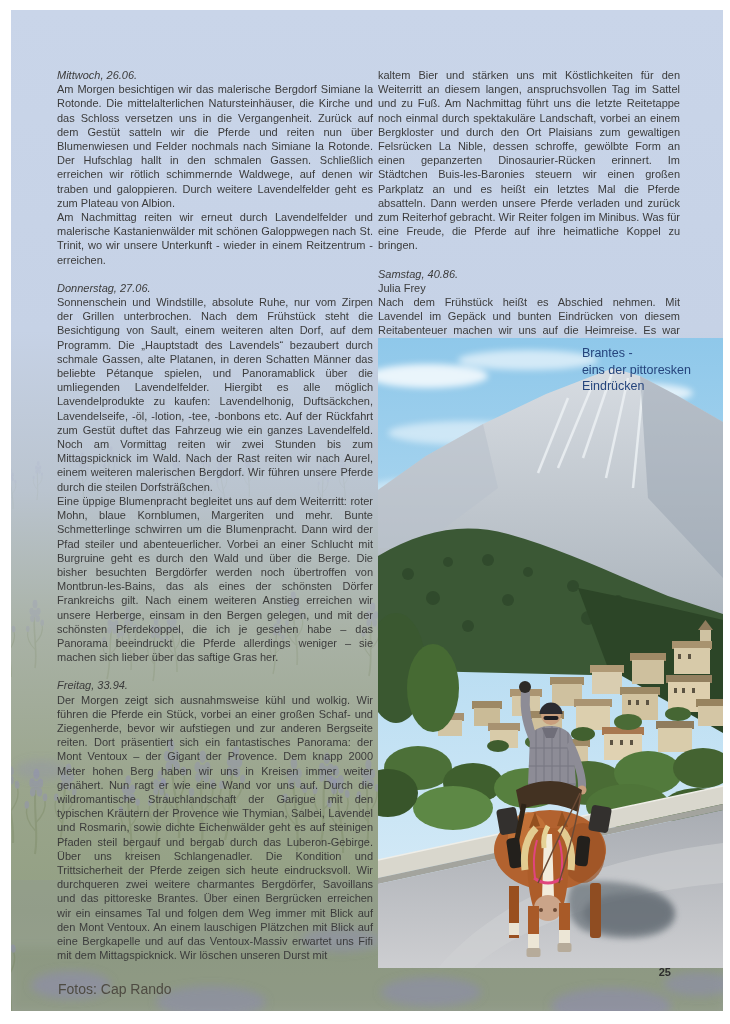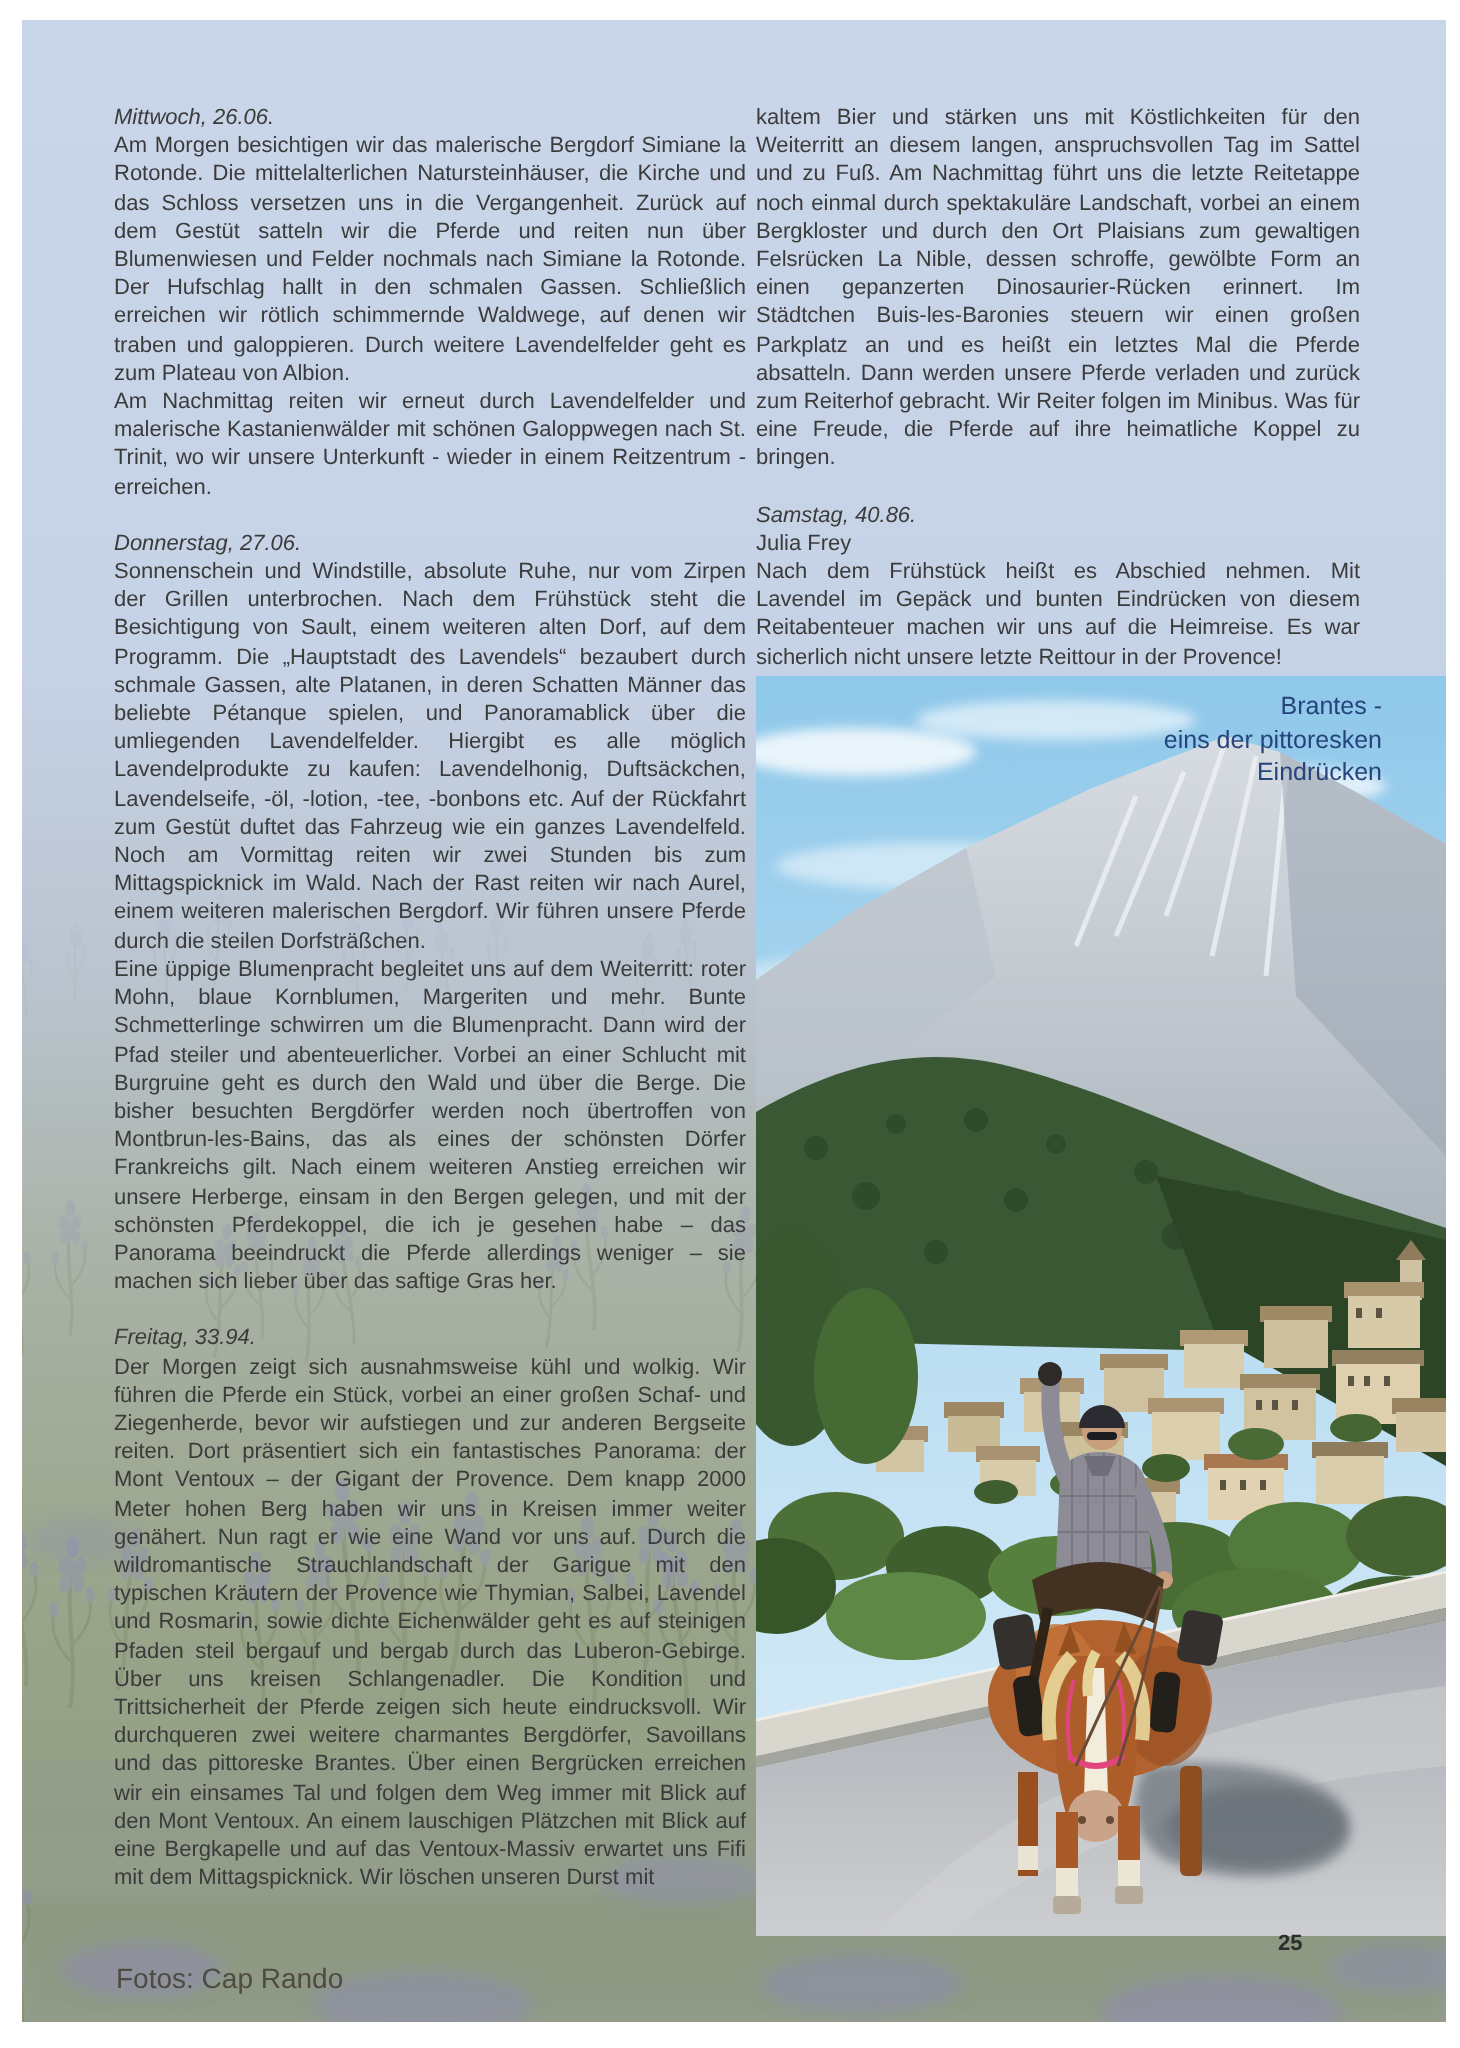--- a/index.html
+++ b/index.html
@@ -15,32 +15,32 @@
   }
   .bg{position:absolute;inset:0;width:100%;height:100%;display:block}
   .col{
     position:absolute;top:42px;
     font-size:11px;line-height:14.2px;color:#3b3b3b;
     text-align:justify;
   }
   .col-left{left:46px;width:316px}
   .col-right{left:367px;width:302px}
   .entry{margin-top:14px}
-  .col > :first-child{margin-top:0}
+  .col > :first-child{margin-top:16px}
   .date{font-style:italic;font-weight:normal;font-size:11px;line-height:14.2px;margin:0;color:#3b3b3b}
   .col p{margin:0}
   .photo{position:absolute;left:367px;top:328px;width:345px;height:630px}
   .photo svg{position:absolute;inset:0;display:block}
   .caption{
-    position:absolute;top:7px;right:32px;text-align:right;
+    position:absolute;top:7px;right:32px;
     color:#25447c;font-size:12.5px;line-height:16.5px;font-weight:500;
   }
   .credit{position:absolute;left:47px;top:971px;font-size:14px;color:#4e4b42}
   .pagenum{
-    position:absolute;left:628px;top:956px;width:32px;text-align:left;
+    position:absolute;left:628px;top:956px;width:32px;text-align:right;
     font-size:11px;font-weight:bold;color:#2d2d2d;
   }
 </style>
 </head>
 <body>
 
 <div class="content">
 
   <svg class="bg" viewBox="0 0 712 1001" preserveAspectRatio="none" aria-hidden="true">
     <defs>

